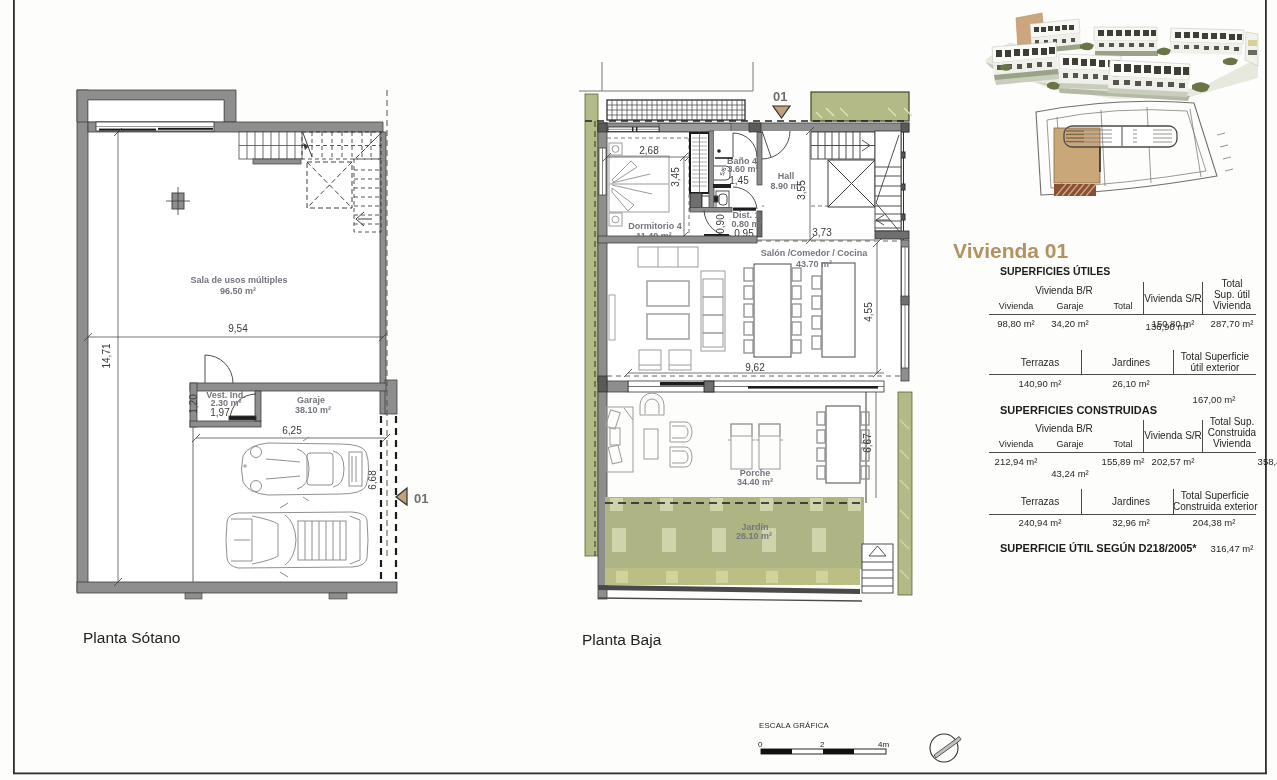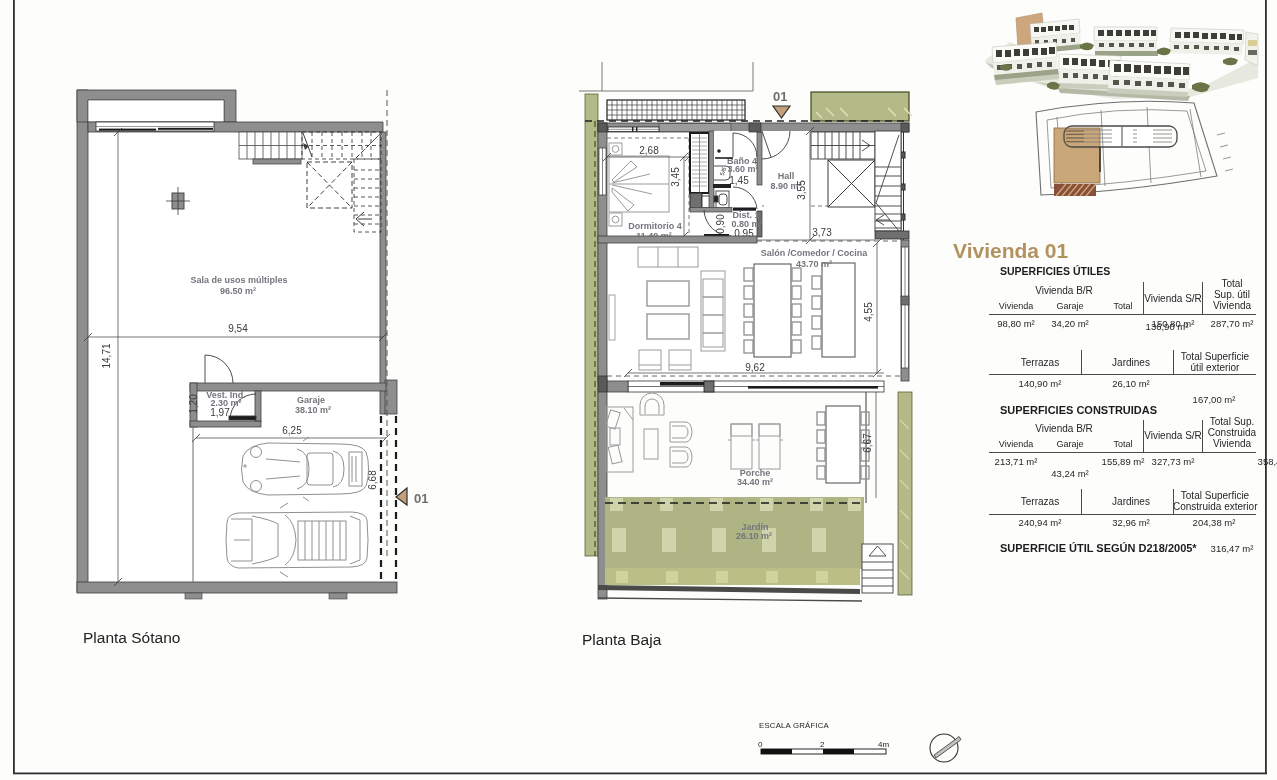--- a/index.html
+++ b/index.html
@@ -937,24 +937,24 @@
 <div>
 <div class="c" style="left:989px;top:423px;width:150px;font-size:10px;">Vivienda B/R</div>
 <div class="c" style="left:988px;top:439px;width:56px;font-size:9px;">Vivienda</div>
 <div class="c" style="left:1042px;top:439px;width:56px;font-size:9px;">Garaje</div>
 <div class="c" style="left:1095px;top:439px;width:56px;font-size:9px;">Total</div>
 <div class="c" style="left:1144px;top:430px;width:58px;font-size:10px;">Vivienda S/R</div>
 <div class="c" style="left:1204px;top:416px;width:56px;font-size:10px;">Total Sup.<br>Construida<br>Vivienda</div>
 <div class="vl" style="left:1143px;top:420px;height:32px;"></div>
 <div class="vl" style="left:1202px;top:420px;height:32px;"></div>
 <div class="hl" style="left:989px;top:452px;width:267px;"></div>
-<div class="c" style="left:988px;top:456px;width:56px;">213,71 m²</div>
+<div class="c" style="left:988px;top:456px;width:56px;">212,94 m²</div>
 <div class="c" style="left:1042px;top:468px;width:56px;">43,24 m²</div>
 <div class="c" style="left:1095px;top:456px;width:56px;">155,89 m²</div>
-<div class="c" style="left:1144px;top:456px;width:58px;">327,73 m²</div>
+<div class="c" style="left:1144px;top:456px;width:58px;">202,57 m²</div>
 <div class="c" style="left:1204px;top:456px;width:56px;margin-left:47px;">358,46 m²</div>
 </div>
 
 <div>
 <div class="c" style="left:1012px;top:496px;width:56px;font-size:10px;">Terrazas</div>
 <div class="c" style="left:1103px;top:496px;width:56px;font-size:10px;">Jardines</div>
 <div class="c" style="left:1173px;top:490px;width:84px;font-size:10px;">Total Superficie<br>Construida exterior</div>
 <div class="vl" style="left:1081px;top:489px;height:25px;"></div>
 <div class="vl" style="left:1173px;top:489px;height:25px;"></div>
 <div class="hl" style="left:989px;top:514px;width:267px;"></div>

